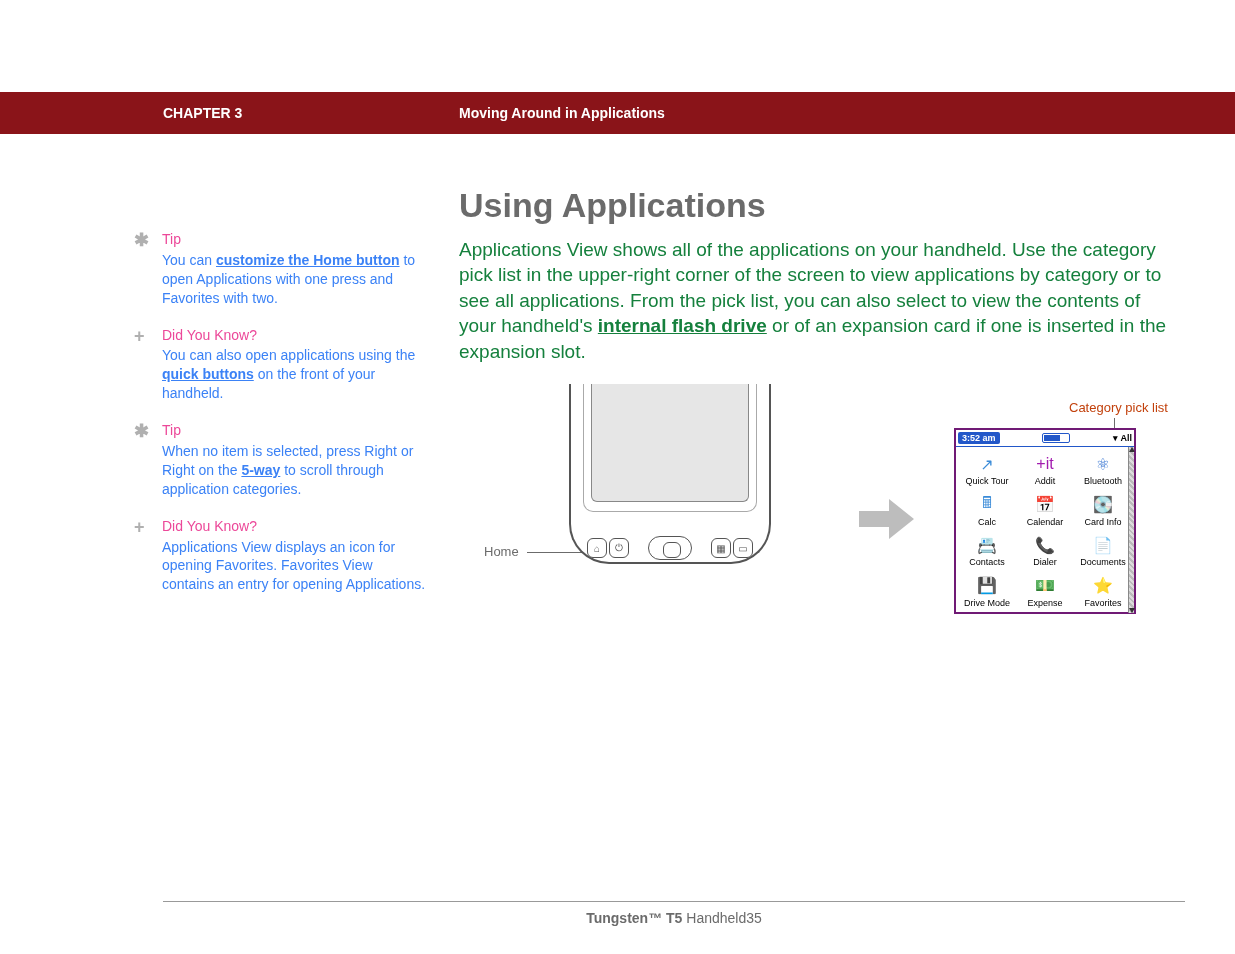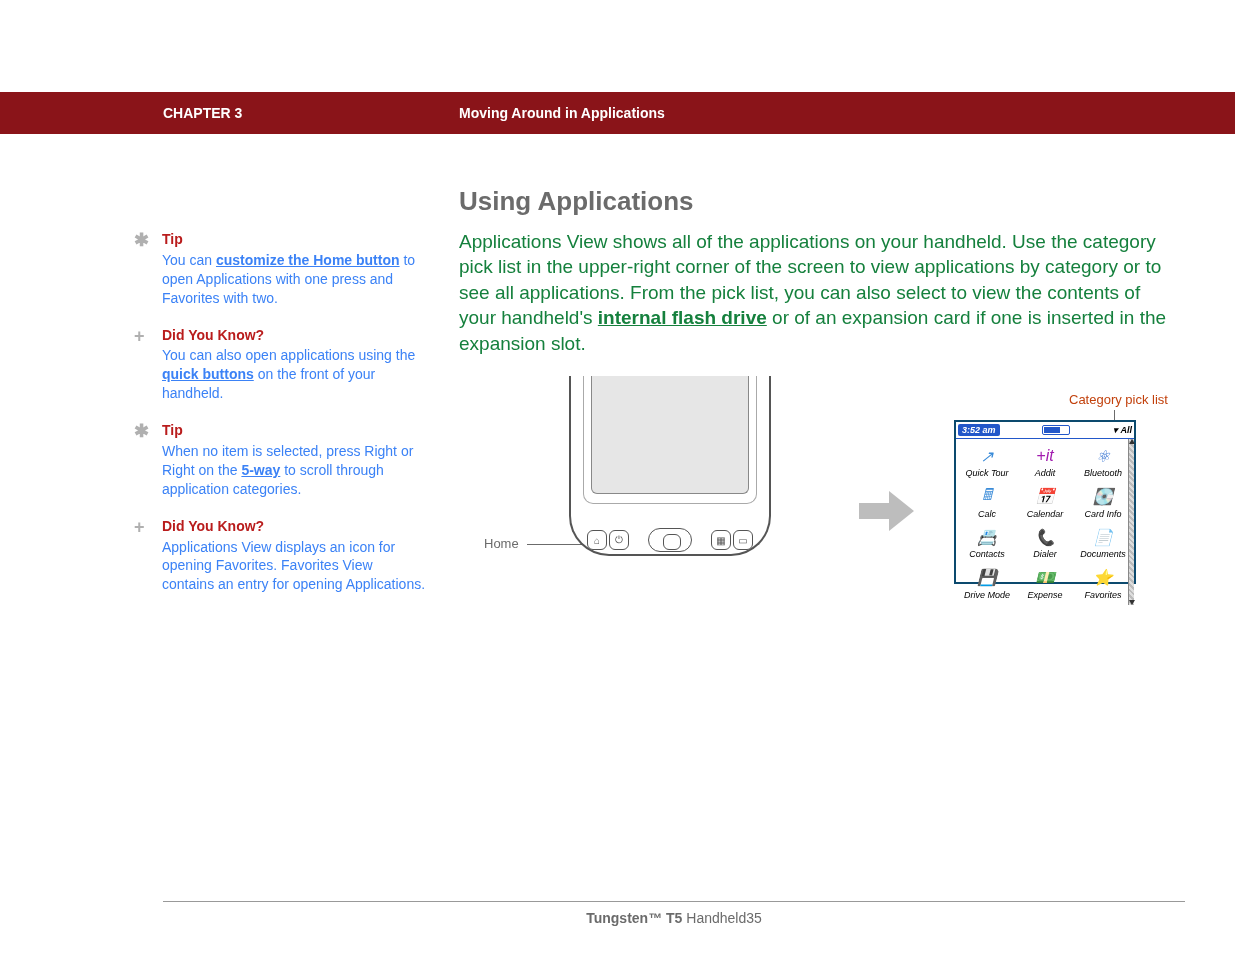--- a/index.html
+++ b/index.html
@@ -39,32 +39,32 @@
     flex-shrink: 0;
     color: #b0b0b0;
     font-size: 18px;
     font-weight: bold;
     text-align: left;
     padding-left: 6px;
     line-height: 1;
     padding-top: 1px;
   }
   .sidebar-content { flex: 1; }
-  .sidebar-heading { color: #b91c1c; font-weight: bold; margin-bottom: 2px; }
+  .sidebar-heading { color: #ec4899; font-weight: normal; margin-bottom: 2px; }
   .sidebar-text { color: #3b82f6; }
   .link { text-decoration: underline; font-weight: bold; }
   .main {
     position: absolute;
     left: 459px;
     top: 186px;
     width: 720px;
   }
   .main h1 {
     color: #6b6b6b;
-    font-size: 26px;
+    font-size: 34px;
     font-weight: bold;
     margin-bottom: 12px;
   }
   .main p {
     color: #15803d;
     font-size: 19px;
     line-height: 1.34;
     margin-bottom: 18px;
   }
   .figure-area {
@@ -187,25 +187,24 @@
     top: 34px;
     width: 1px;
     height: 14px;
     background: #6b6b6b;
   }
   .palm-screen {
     position: absolute;
     left: 495px;
     top: 44px;
     width: 182px;
-    height: 164px;
-    border: 2px solid #0c4a6e;
+    height: 186px;
+    border: 2px solid #701a75;
     background: #fff;
     font-family: sans-serif;
-    font-style: italic;
   }
   .palm-bar {
     height: 17px;
     background: #fff;
     border-bottom: 1px solid #2257c9;
     display: flex;
     align-items: center;
     justify-content: space-between;
     padding: 0 2px;
     font-size: 10px;

